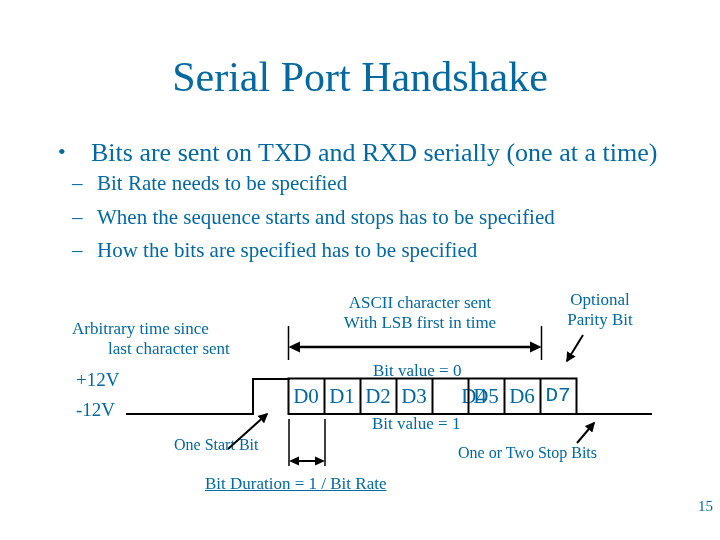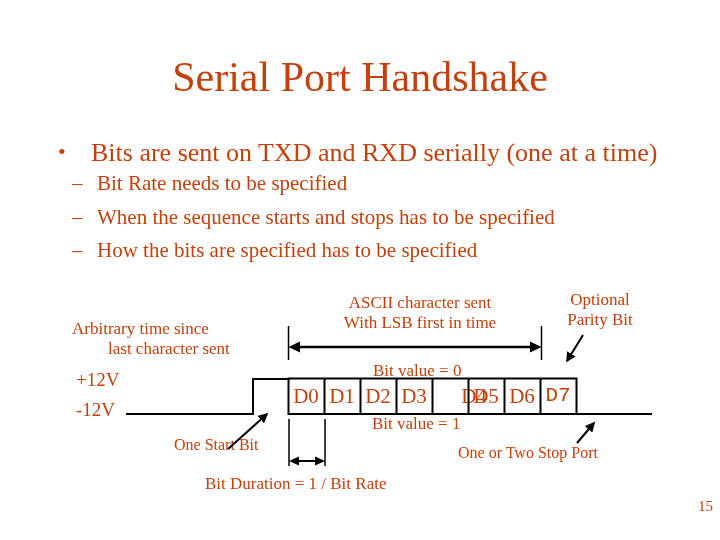--- a/index.html
+++ b/index.html
@@ -1,18 +1,18 @@
 <!DOCTYPE html>
 <html><head>
 <meta charset="utf-8">
 <style>
   html,body{margin:0;padding:0;background:#ffffff;}
   .slide{
     position:relative;width:720px;height:540px;background:#ffffff;
-    font-family:"Liberation Serif","DejaVu Serif",serif;color:#c2410c;overflow:hidden;
+    font-family:"Liberation Serif","DejaVu Serif",serif;color:#0369a1;overflow:hidden;
   }
   .abs{position:absolute;white-space:nowrap;}
   .title{left:0;right:0;top:54px;text-align:center;font-size:42px;line-height:1.1;}
   .main-bullet{left:30px;top:138px;font-size:26px;margin-left:28px;}
   .main-bullet .marker{display:inline-block;width:33px;font-size:22px;vertical-align:2px;}
   .sub-bullet{left:72px;font-size:21px;}
   .sub-bullet .dash{display:inline-block;width:25px;}
   .dlabel{font-size:17px;}
   .voltage{font-size:19px;}
   .center2{text-align:center;line-height:20px;}
@@ -64,22 +64,22 @@
   <div class="bitcell" style="left:288px;">D0</div>
   <div class="bitcell" style="left:324px;">D1</div>
   <div class="bitcell" style="left:360px;">D2</div>
   <div class="bitcell" style="left:396px;">D3</div>
   <div class="bitcell" style="left:416px;padding-left:40px;">D4</div>
   <div class="bitcell" style="left:468px;">D5</div>
   <div class="bitcell" style="left:504px;">D6</div>
   <div class="bitcell" style="left:540px;font-family:Liberation Mono, monospace;">D7</div>
 
   <div class="abs dlabel" style="left:174px;top:436px;font-size:16px;">One Start Bit</div>
-  <div class="abs dlabel" style="left:458px;top:444px;font-size:16px;">One or Two Stop Port</div>
-  <div class="abs dlabel" style="left:205px;top:474px;">Bit Duration = 1 / Bit Rate</div>
+  <div class="abs dlabel" style="left:458px;top:444px;font-size:16px;">One or Two Stop Bits</div>
+  <div class="abs dlabel" style="left:205px;top:474px;text-decoration:underline;">Bit Duration = 1 / Bit Rate</div>
 
   <div class="abs pagenum">15</div>
 
   <svg class="overlay" width="720" height="540" viewBox="0 0 720 540">
     <defs>
       <marker id="ah" markerWidth="5" markerHeight="5" refX="4.2" refY="2.5" orient="auto" markerUnits="strokeWidth">
         <path d="M0,0 L5,2.5 L0,5 z" fill="#000"></path>
       </marker>
     </defs>
 

